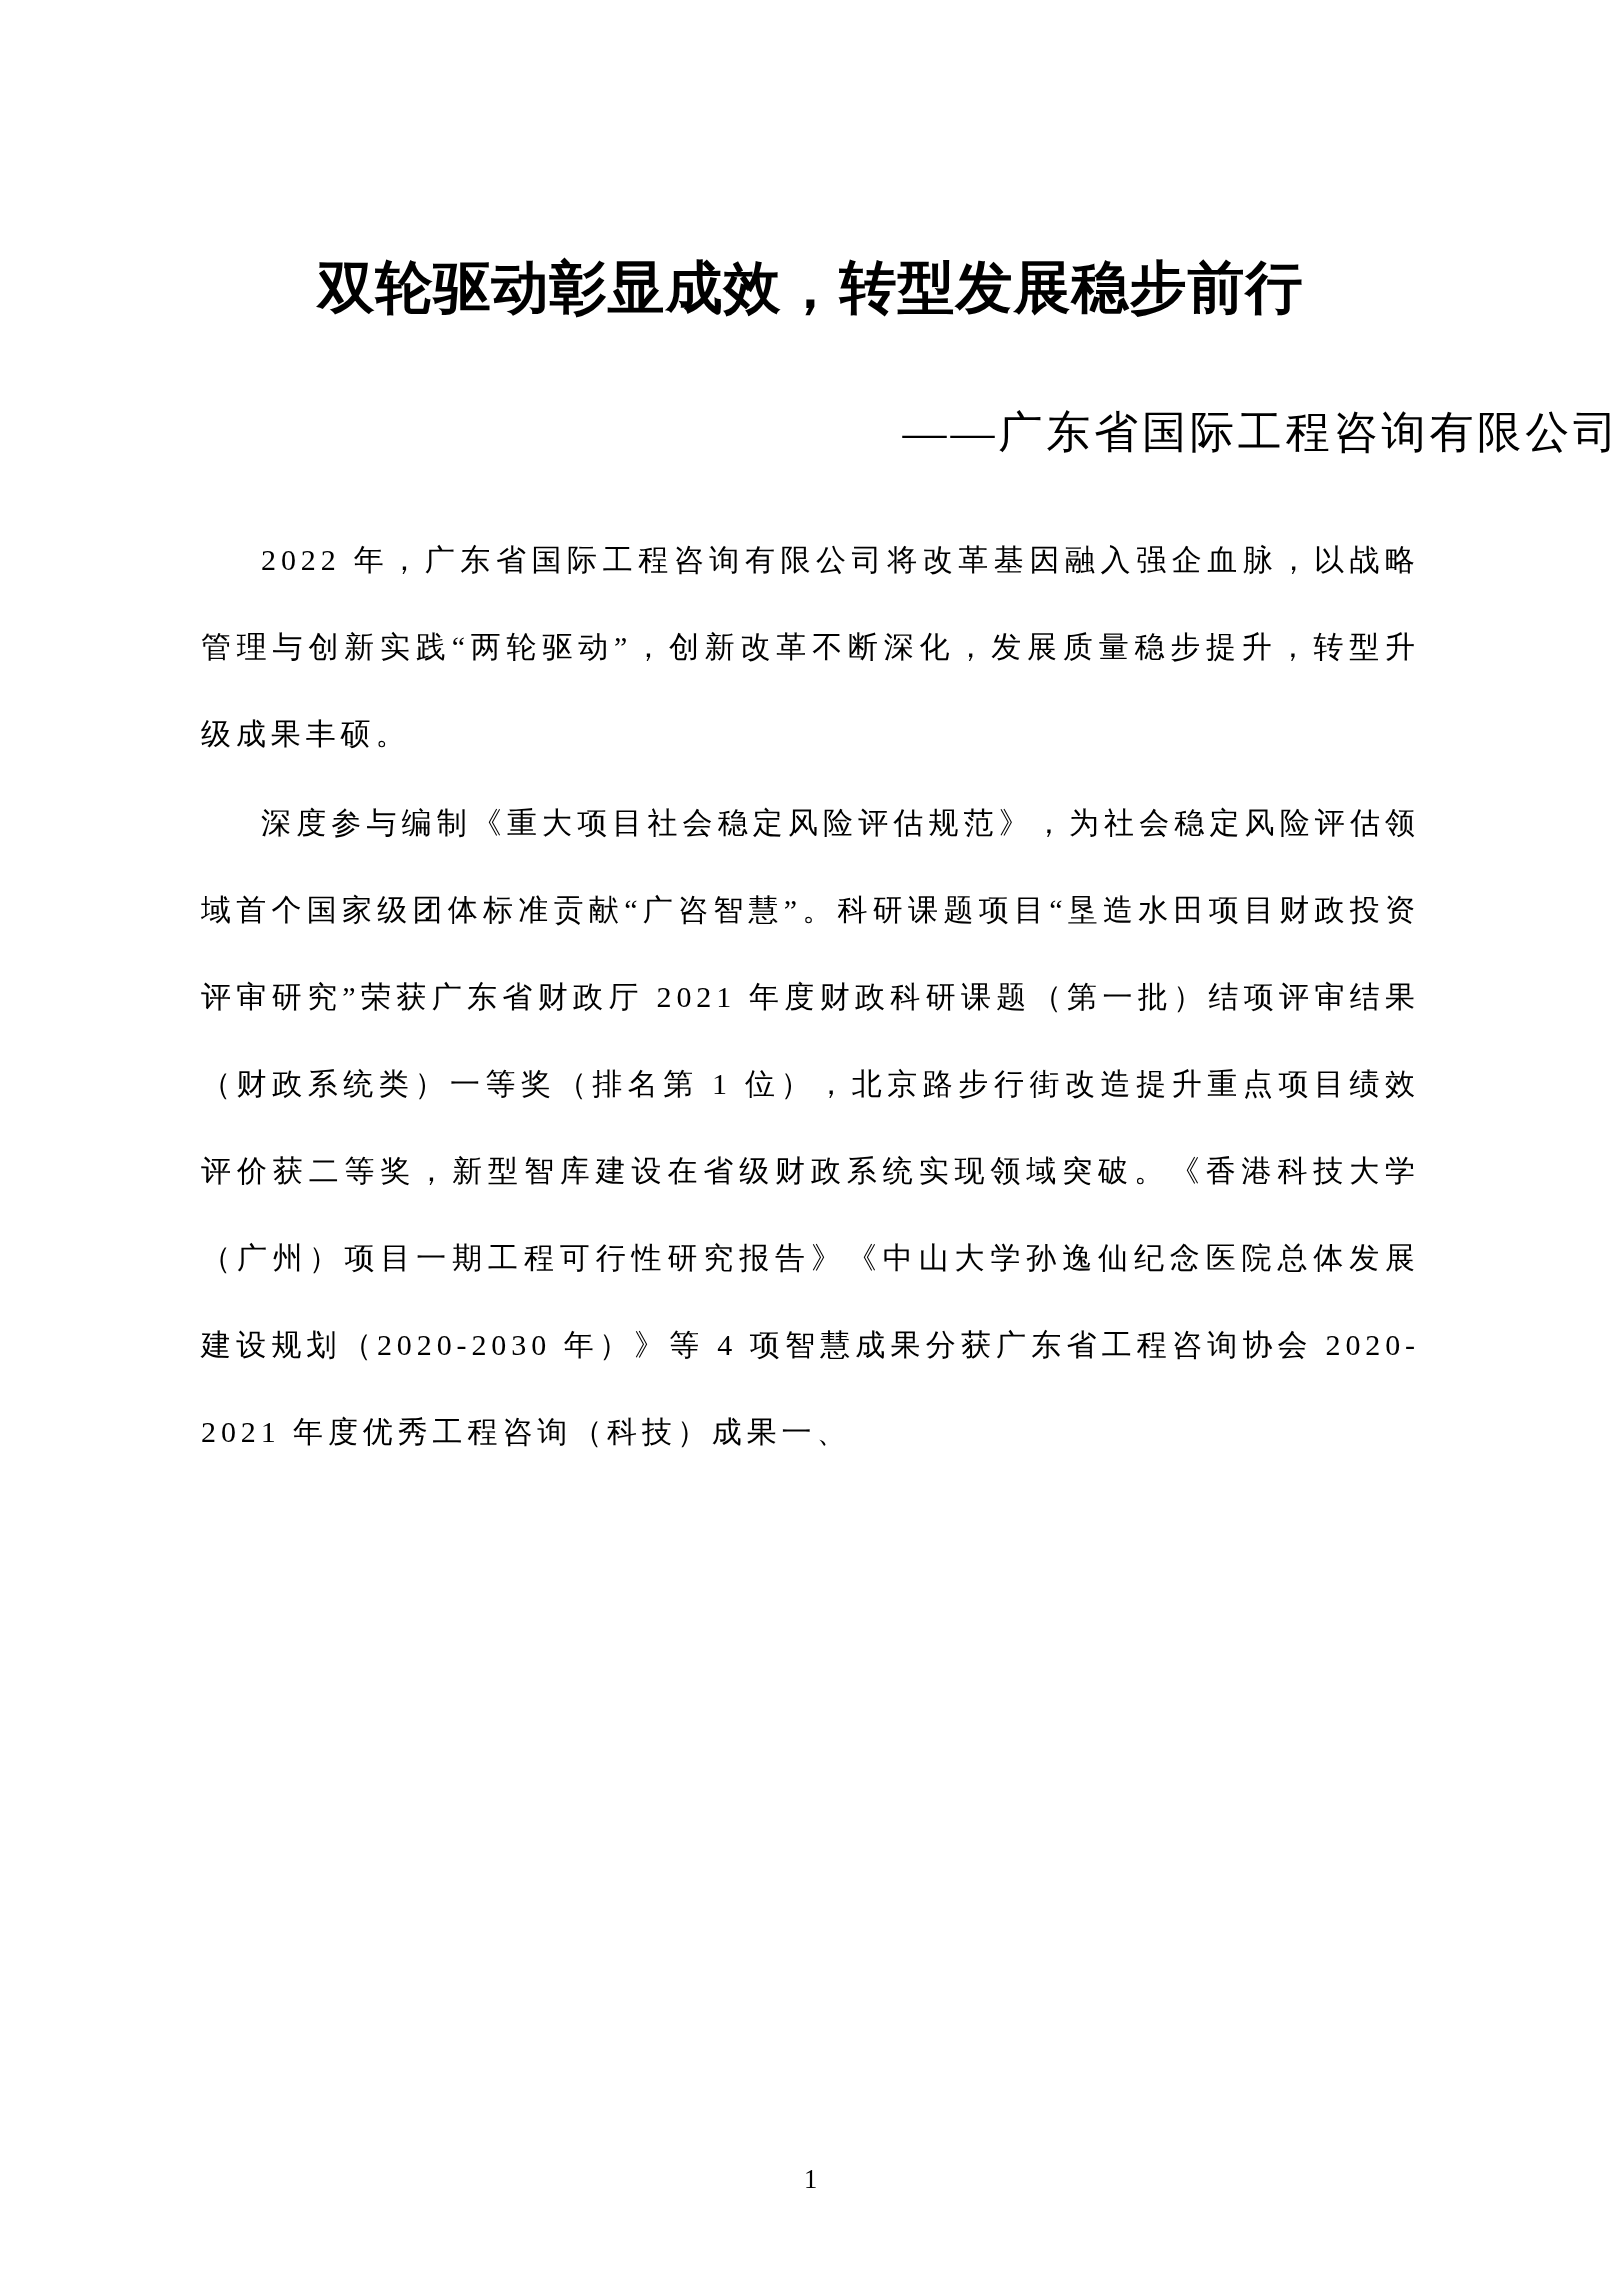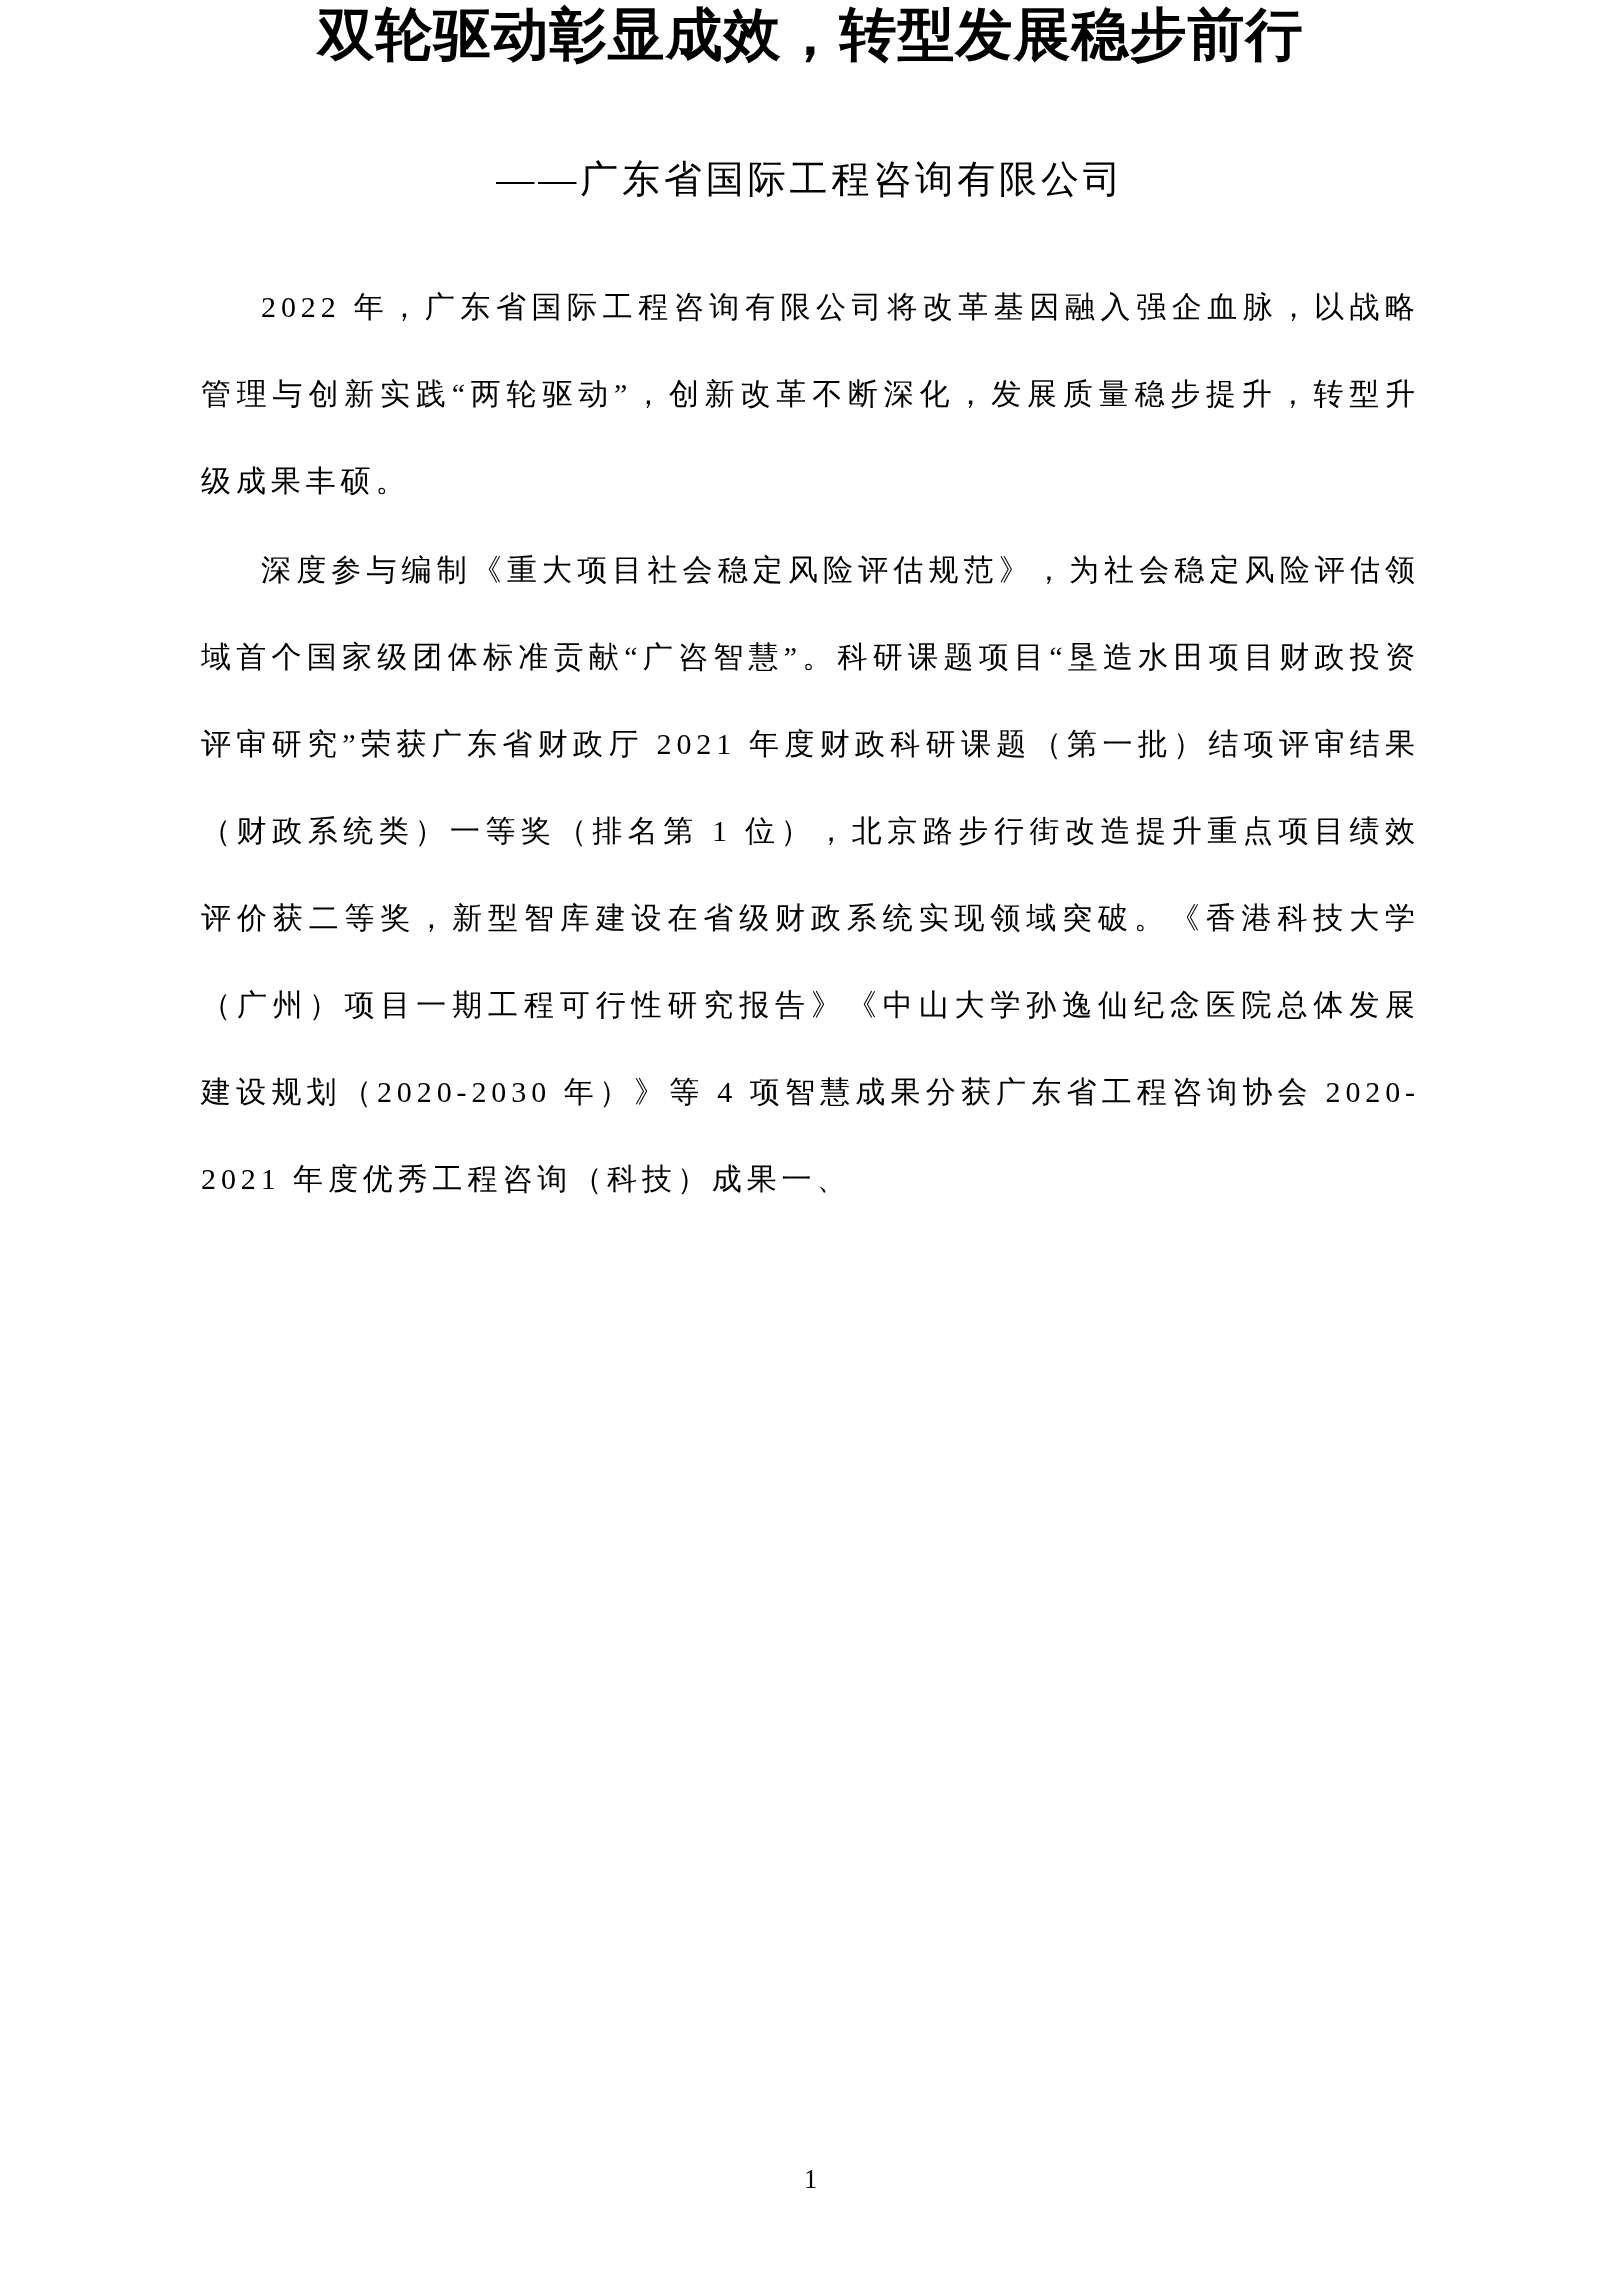--- a/index.html
+++ b/index.html
@@ -6,37 +6,38 @@
     margin: 0;
     padding: 0;
     background: #ffffff;
   }
   .page {
     position: relative;
     width: 1621px;
     height: 2293px;
     background: #ffffff;
     box-sizing: border-box;
+    padding-top: 253px;
     overflow: hidden;
     color: #000000;
     font-family: "Liberation Serif", "DejaVu Serif", serif;
   }
   .doc-title {
     margin: 0;
     text-align: center;
     font-size: 57px;
     line-height: 69px;
     font-weight: bold;
     letter-spacing: 1px;
     font-family: "Liberation Serif", "DejaVu Serif", serif;
   }
   .doc-subtitle {
     margin-top: 86px;
-    text-align: center;
-    font-size: 38px;
+    text-align: right;
+    font-size: 44px;
     line-height: 49px;
     letter-spacing: 3.9px;
     font-family: "Liberation Serif", "DejaVu Serif", serif;
   }
   .doc-body {
     margin-top: 59px;
     padding: 0 199px;
     text-align: justify;
   }
   .doc-body p {

